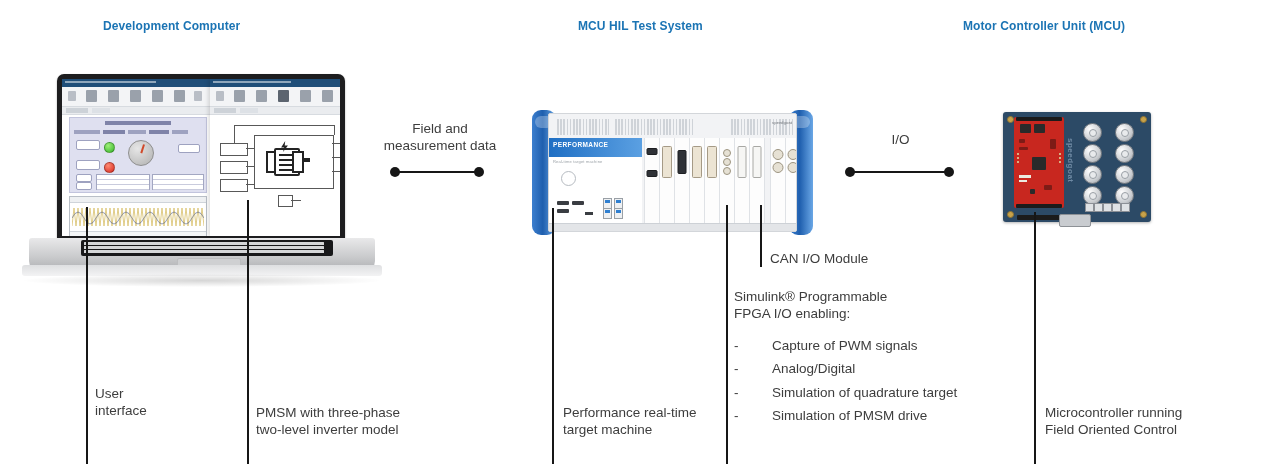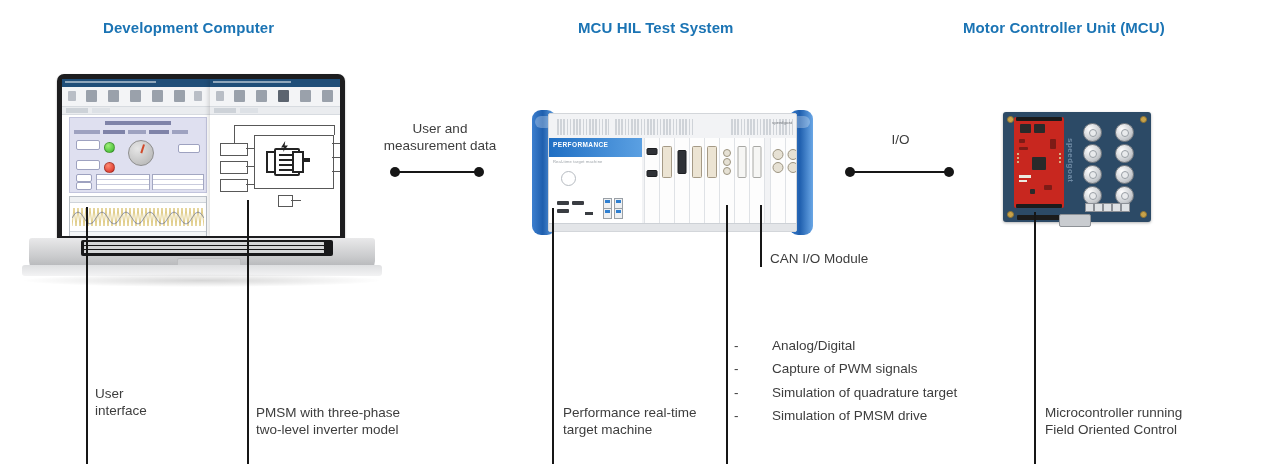--- a/index.html
+++ b/index.html
@@ -5,21 +5,21 @@
   html,body{margin:0;padding:0;}
   body{
     width:1280px;height:464px;background:#ffffff;
     font-family:"Liberation Sans", sans-serif;
     color:#3b3b3b;overflow:hidden;position:relative;
   }
   .stage{position:absolute;inset:0;}
 
   
   .heading{
-    position:absolute;font-weight:bold;font-size:15px;
+    position:absolute;font-weight:bold;font-size:12px;
     color:#1B74B4;white-space:nowrap;letter-spacing:.1px;
   }
   #hd-dev{left:103px;top:19px;}
   #hd-hil{left:578px;top:19px;}
   #hd-mcu{left:963px;top:19px;}
 
   
   .ann{position:absolute;font-size:13.5px;line-height:17px;color:#3d3d3d;white-space:nowrap;}
   .ann.center{text-align:center;}
 
@@ -267,21 +267,21 @@
         <i style="left:3px;top:6px;width:240px"></i>
         <i style="left:3px;top:10px;width:240px"></i>
       </div>
       <div class="trackpad"></div>
     </div>
     <div class="foot"></div>
     <div class="shadow"></div>
   </div>
 
   <div class="ann center" style="left:372px;top:120px;width:136px">
-    <div>User and</div>
+    <div>Field and</div>
     <div>measurement data</div>
   </div>
   <div class="dot" style="left:390px;top:167px"></div>
   <div class="hline" style="left:395px;top:171px;width:85px"></div>
   <div class="dot" style="left:474px;top:167px"></div>
 
   <div id="target">
     <div class="tm-ear l"></div>
     <div class="tm-ear r"></div>
     <div class="tm-body">
@@ -444,27 +444,31 @@
     <div>two-level inverter model</div>
   </div>
 
   <div class="ann" style="left:563px;top:404px">
     <div>Performance real-time</div>
     <div>target machine</div>
   </div>
 
   <div class="ann" style="left:770px;top:250px">CAN I/O Module</div>
 
+  <div class="ann" style="left:734px;top:288px">
+    <div>Simulink® Programmable</div>
+    <div>FPGA I/O enabling:</div>
+  </div>
 
   <div style="position:absolute;left:734px;top:334px;font-size:13.5px;line-height:23.3px;color:#3d3d3d;">
     <div style="white-space:nowrap;">
+      <span style="display:inline-block;width:38px">-</span><span>Capture of PWM signals</span>
+    </div>
+    <div style="white-space:nowrap;">
       <span style="display:inline-block;width:38px">-</span><span>Analog/Digital</span>
-    </div>
-    <div style="white-space:nowrap;">
-      <span style="display:inline-block;width:38px">-</span><span>Capture of PWM signals</span>
     </div>
     <div style="white-space:nowrap;">
       <span style="display:inline-block;width:38px">-</span><span>Simulation of quadrature target</span>
     </div>
     <div style="white-space:nowrap;">
       <span style="display:inline-block;width:38px">-</span><span>Simulation of PMSM drive</span>
     </div>
   </div>
 
   <div class="ann" style="left:1045px;top:404px">

